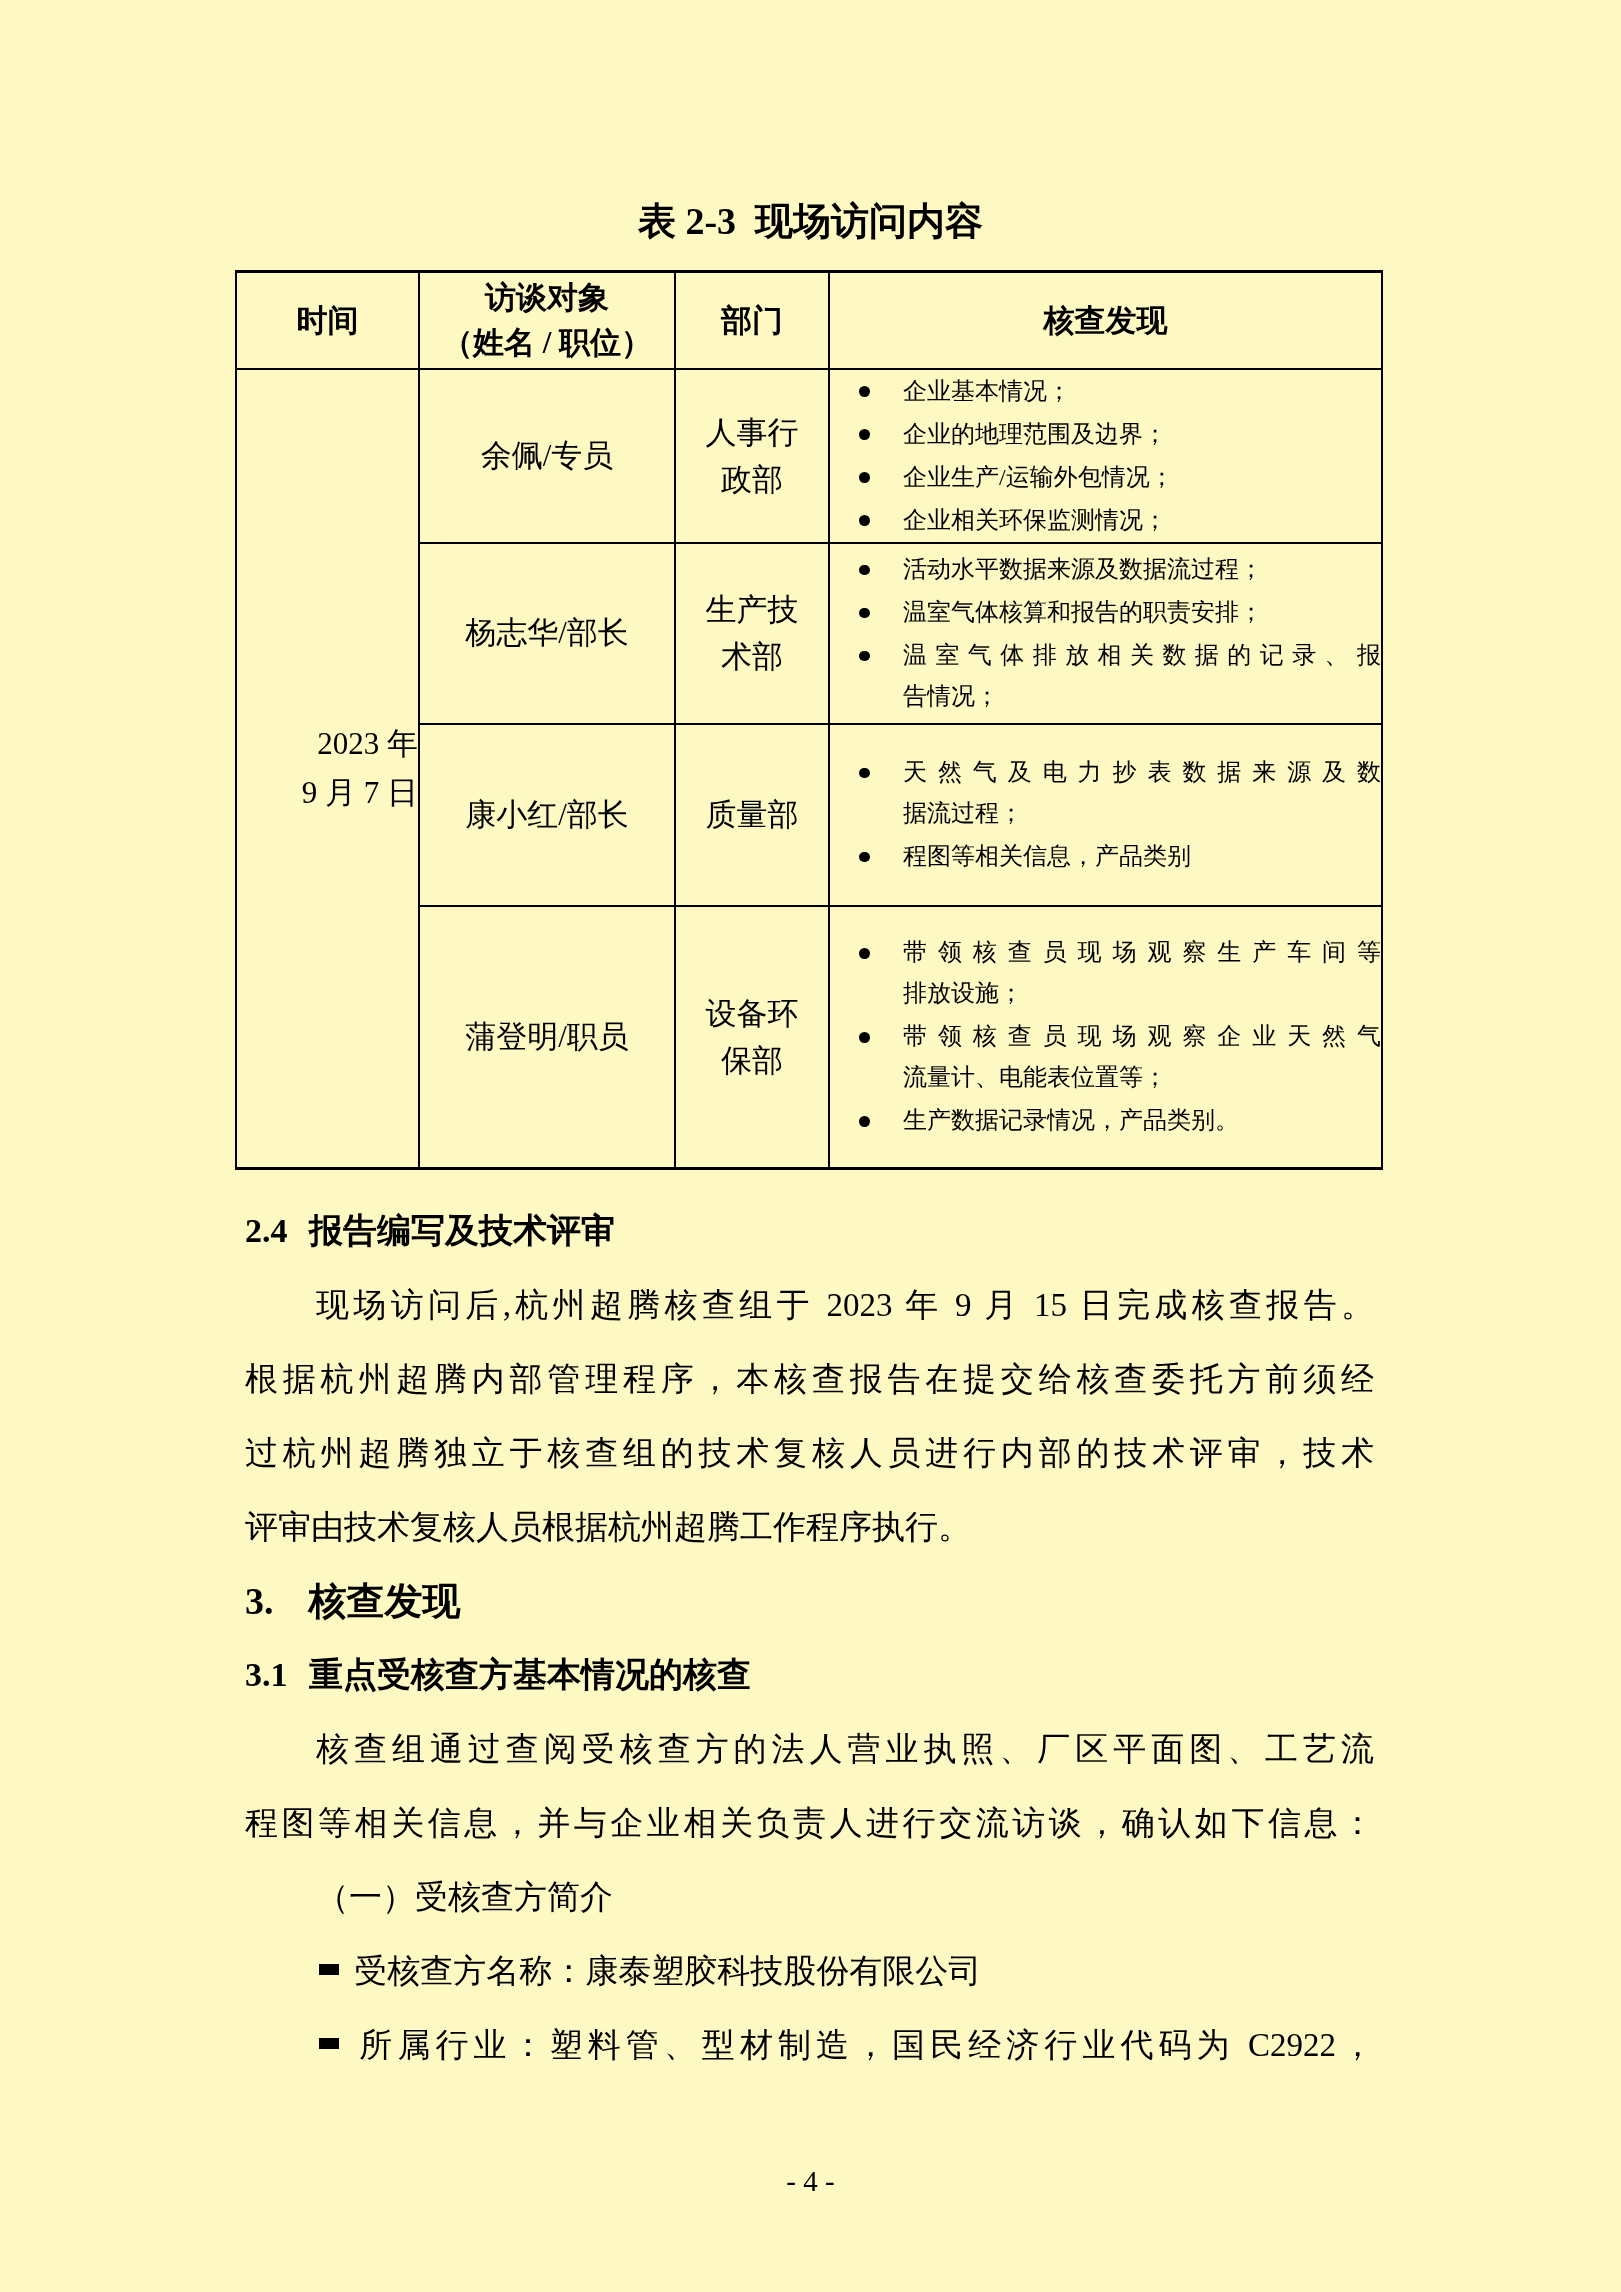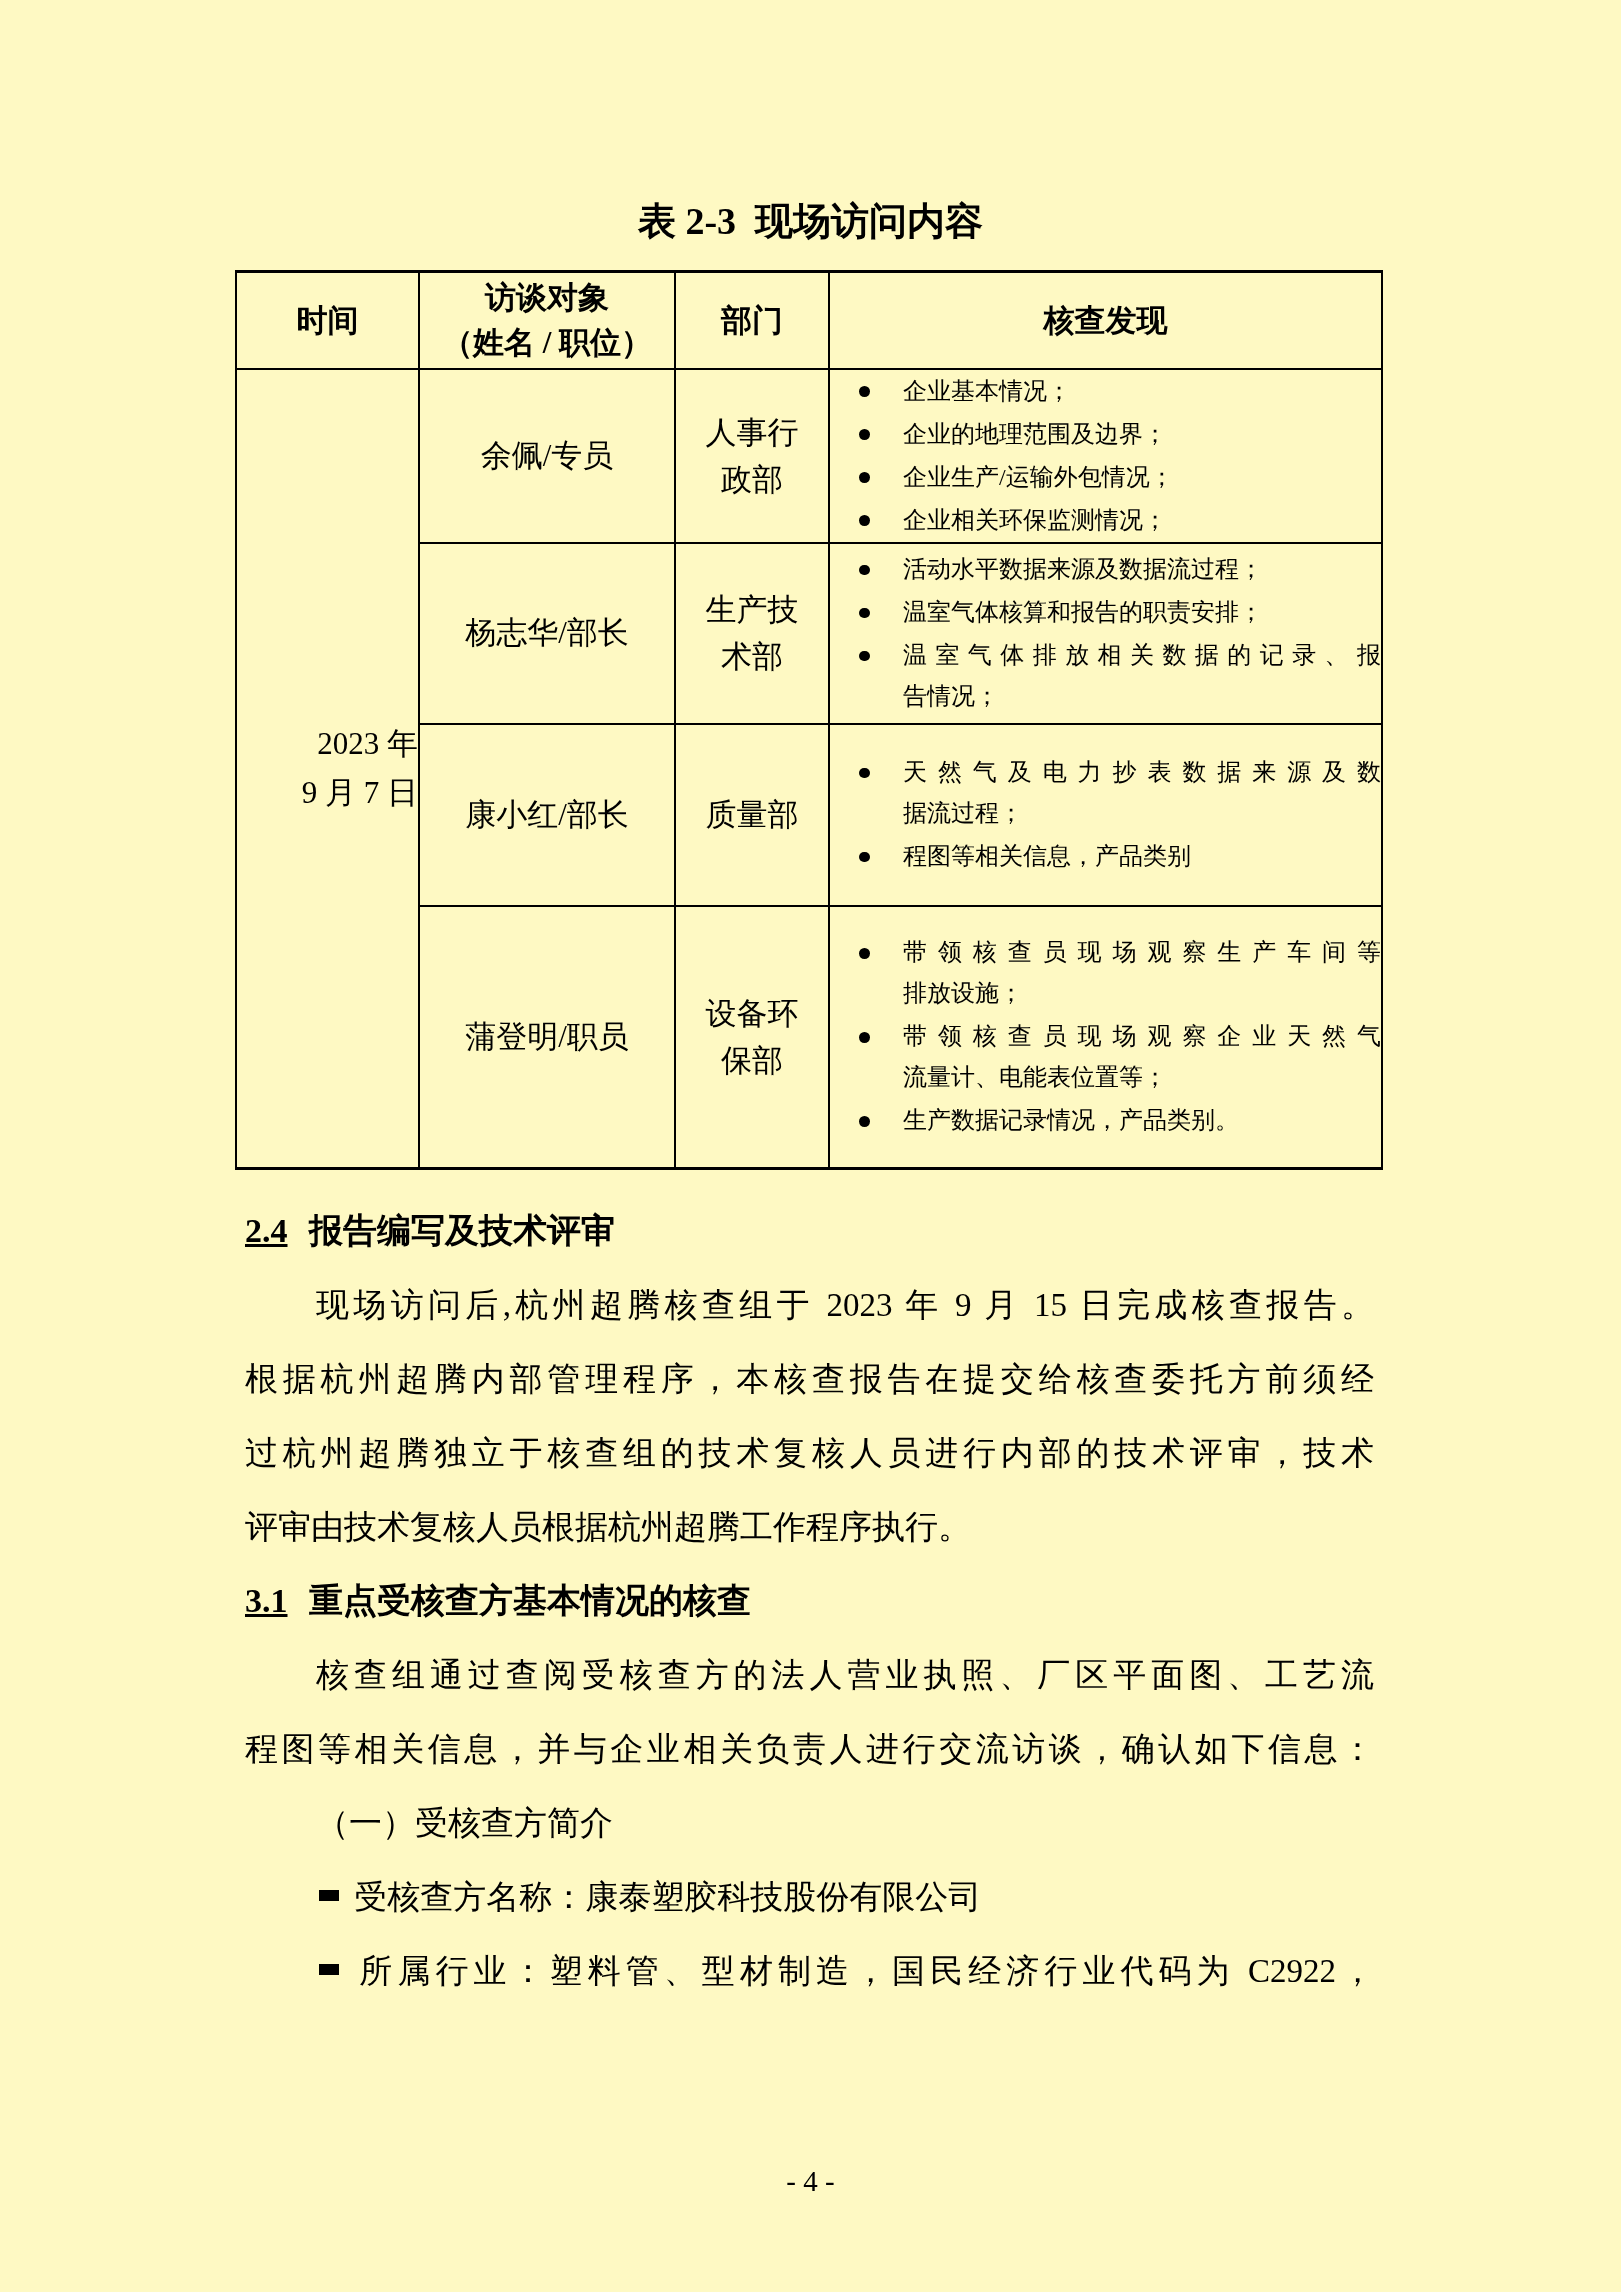--- a/index.html
+++ b/index.html
@@ -34,21 +34,21 @@
   .ti{position:relative;padding-left:73px;}
   .ti + .ti{margin-top:2px;}
   .tl{line-height:41px;font-size:24px;}
   .tl.fill{text-align:justify;text-align-last:justify;}
   .dot{position:absolute;left:29px;top:15.7px;width:10.8px;height:10.8px;background:#000;border-radius:50%;}
   
   .flow{position:absolute;left:245px;top:1194px;width:1129px;font-size:33px;}
   .flow>div{line-height:74px;}
   .flow .h1{font-size:38px;font-weight:bold;}
   .flow .h2{font-size:34px;font-weight:bold;}
-  .h2 .hnum{margin-right:21.6px;text-decoration:underline;}
+  .h2 .hnum{margin-right:21.6px;}
   .h1 .hnum{margin-right:35px;}
   .ln.ind{text-indent:71px;}
   .ln.fill{text-align:justify;text-align-last:justify;}
   .bl{padding-left:74px;}
   .bl.fill{text-align:justify;text-align-last:justify;}
   .bar{display:inline-block;width:19.6px;height:10.8px;background:#000;margin-right:15.7px;vertical-align:6.9px;}
   
   .pageno{
     position:absolute;top:2152px;left:245px;width:1131px;
     text-align:center;font-size:29px;line-height:59px;
@@ -173,20 +173,21 @@
         </tr>
       </tbody>
   </table>
 
   <div class="flow">
       <div class="h2"><span class="hnum">2.4</span><span class="htxt">报告编写及技术评审</span></div>
       <div class="ln ind fill">现场访问后,杭州超腾核查组于 2023 年 9 月 15 日完成核查报告。</div>
       <div class="ln fill">根据杭州超腾内部管理程序，本核查报告在提交给核查委托方前须经</div>
       <div class="ln fill">过杭州超腾独立于核查组的技术复核人员进行内部的技术评审，技术</div>
       <div class="ln">评审由技术复核人员根据杭州超腾工作程序执行。</div>
+      <div class="h1"><span class="hnum">3.</span><span class="htxt">核查发现</span></div>
       <div class="h2"><span class="hnum">3.1</span><span class="htxt">重点受核查方基本情况的核查</span></div>
       <div class="ln ind fill">核查组通过查阅受核查方的法人营业执照、厂区平面图、工艺流</div>
       <div class="ln fill">程图等相关信息，并与企业相关负责人进行交流访谈，确认如下信息：</div>
       <div class="ln ind">（一）受核查方简介</div>
       <div class="bl"><span class="bar"></span><span class="bltxt">受核查方名称：康泰塑胶科技股份有限公司</span></div>
       <div class="bl fill"><span class="bar"></span><span class="bltxt">所属行业：塑料管、型材制造，国民经济行业代码为 C2922，</span></div>
     </div>
 
   <div class="pageno">- 4 -</div>
 

